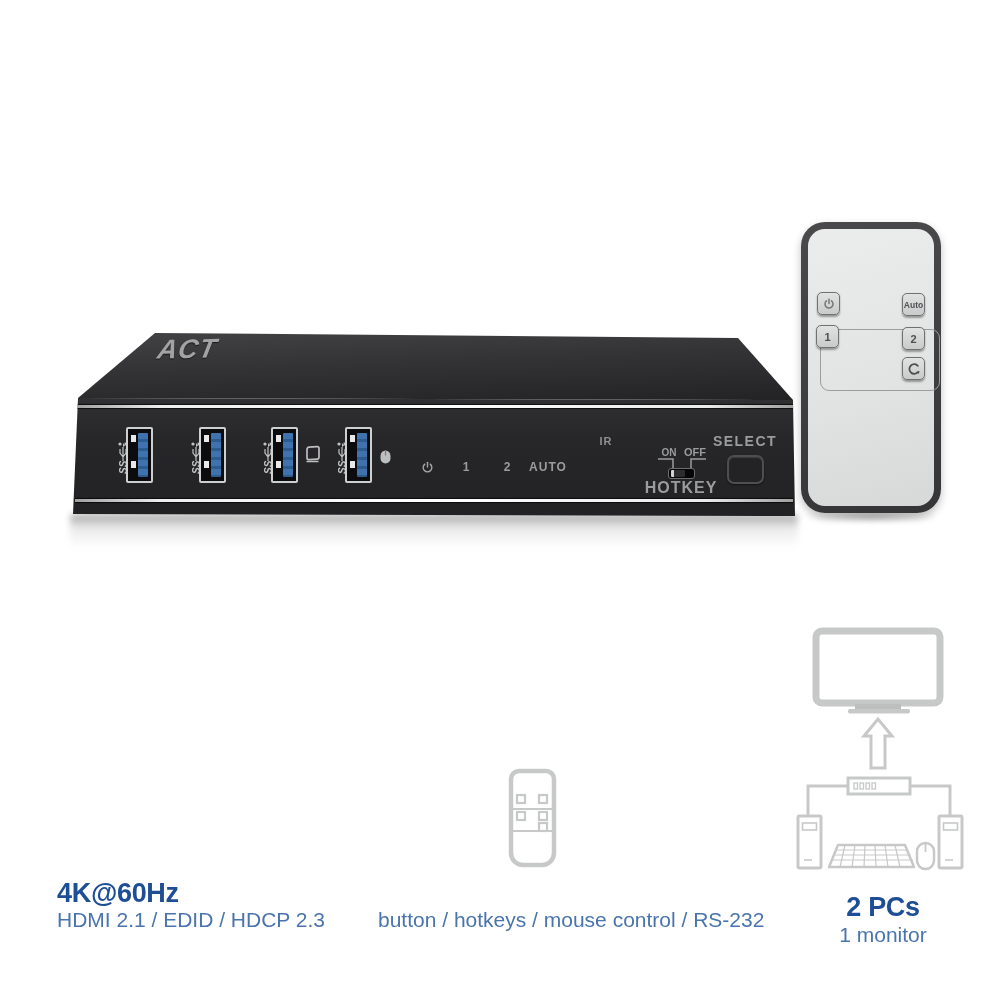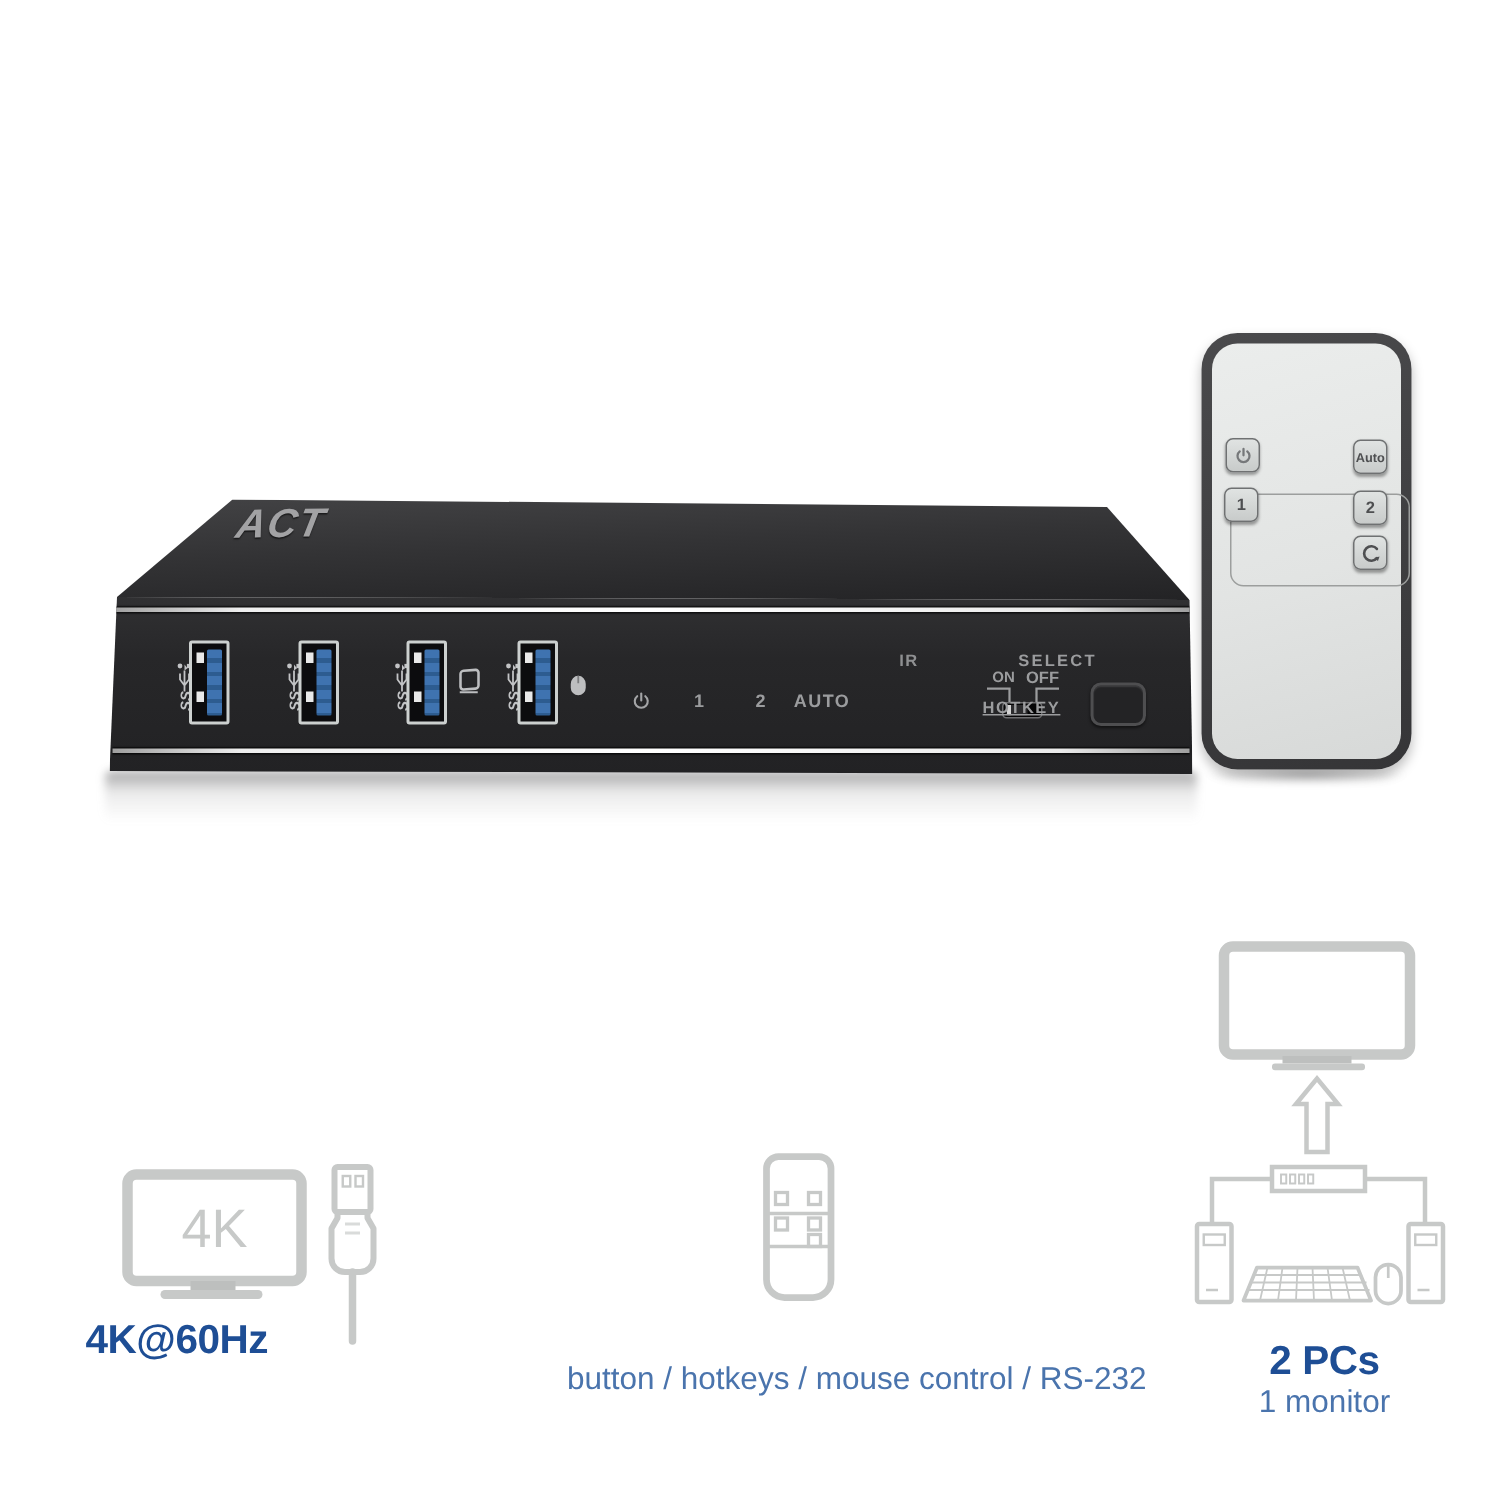--- a/index.html
+++ b/index.html
@@ -218,23 +218,23 @@
     <span class="panel-label" style="left:596px;top:55px;font-size:10px;">ON</span>
     <span class="panel-label" style="left:622px;top:55px;font-size:11px;">OFF</span>
     <div class="hotkey-bracket">
       <svg width="52" height="13" viewBox="0 0 52 13">
         <path d="M2,2 H17 V12 M50,2 H35 V12" stroke="#9b9c9e" stroke-width="1.5" fill="none"></path>
       </svg>
     </div>
     <div class="slide-switch">
       <div class="slide-knob"></div>
     </div>
-    <span class="panel-label" style="left:608px;top:75px;font-size:11px;letter-spacing:1px;text-decoration:underline;">HOTKEY</span>
-
-    <span class="panel-label" style="left:632px;top:44px;font-size:11px;letter-spacing:1.5px;">SELECT</span>
+    <span class="panel-label" style="left:608px;top:91px;font-size:16px;letter-spacing:1px;">HOTKEY</span>
+
+    <span class="panel-label" style="left:672px;top:44px;font-size:14px;letter-spacing:1.5px;">SELECT</span>
     <div class="select-button"></div>
   </div>
 
   <div class="remote-shadow"></div>
   <div class="remote">
     <div class="remote-face">
       <div class="remote-btn" style="left:9px;top:63px;">
         <svg width="12" height="12" viewBox="0 0 24 24">
           <path d="M12 2.5 v8.5" stroke="#76787a" stroke-width="3" stroke-linecap="round" fill="none"></path>
           <path d="M7 5.8 a8 8 0 1 0 10 0" stroke="#76787a" stroke-width="3" stroke-linecap="round" fill="none"></path>
@@ -247,39 +247,22 @@
       <div class="remote-btn" style="left:94px;top:98px;font-size:11px;">2</div>
       <div class="remote-btn" style="left:94px;top:128px;">
         <svg width="14" height="14" viewBox="0 0 16 16">
           <path d="M12.5,11.5 A5.5 5.5 0 1 1 12.5,4.5" stroke="#4e4f51" stroke-width="2" fill="none" stroke-linecap="round"></path>
           <path d="M10.5,11.5 l4,-1.2 -1.2,3.4 z" fill="#4e4f51"></path>
         </svg>
       </div>
     </div>
   </div>
 
-  <div class="small-icon" style="left:78px;top:774px;">
-    <svg width="178" height="130" viewBox="0 0 178 130">
-      <g>
-        <rect x="7" y="9" width="116" height="71" rx="6" stroke="#c7c9c8" stroke-width="7" fill="none"></rect>
-        <text x="65" y="57" font-size="36" fill="#c7c9c8" text-anchor="middle">4K</text>
-        <rect x="49" y="80" width="30" height="6" fill="#bdbfbe"></rect>
-        <rect x="29" y="86" width="68" height="6" rx="3" fill="#c7c9c8"></rect>
-      </g>
-      <g>
-        <rect x="145" y="4" width="24" height="30" rx="2" stroke="#c7c9c8" stroke-width="4" fill="none"></rect>
-        <rect x="150.5" y="10" width="5" height="7" stroke="#c7c9c8" stroke-width="1.6" fill="none"></rect>
-        <rect x="159" y="10" width="5" height="7" stroke="#c7c9c8" stroke-width="1.6" fill="none"></rect>
-        <path d="M147,34 v4 l-4,7 v20 a9,9 0 0 0 9,9 h10 a9,9 0 0 0 9,-9 v-20 l-4,-7 v-4" stroke="#c7c9c8" stroke-width="4" fill="none" stroke-linejoin="round"></path>
-        <path d="M152,42 h10 M152,48 h10" stroke="#d9dbda" stroke-width="2"></path>
-        <path d="M157,74 v46" stroke="#c7c9c8" stroke-width="5" stroke-linecap="round"></path>
-      </g>
-    </svg>
-  </div>
   <h3 class="feature-title" style="left:57px;top:878px;">4K@60Hz</h3>
+  <p class="feature-sub" style="left:57px;top:908px;">HDMI 2.1 / EDID / HDCP 2.3</p>
 
   <div class="small-icon" style="left:505px;top:768px;">
     <svg width="55" height="100" viewBox="0 0 55 100">
       <path d="M14,3 h27 a8,8 0 0 1 8,8 v74 a12,12 0 0 1 -12,12 h-19 a12,12 0 0 1 -12,-12 v-74 a8,8 0 0 1 8,-8 z" stroke="#c7c9c8" stroke-width="4.5" fill="none"></path>
       <path d="M6,41 h43 M6,63 h43" stroke="#c7c9c8" stroke-width="2.2"></path>
       <rect x="12" y="27" width="8" height="8" stroke="#c7c9c8" stroke-width="2.2" fill="none"></rect>
       <rect x="34" y="27" width="8" height="8" stroke="#c7c9c8" stroke-width="2.2" fill="none"></rect>
       <rect x="12" y="44" width="8" height="8" stroke="#c7c9c8" stroke-width="2.2" fill="none"></rect>
       <rect x="34" y="44" width="8" height="8" stroke="#c7c9c8" stroke-width="2.2" fill="none"></rect>
       <rect x="34" y="55" width="8" height="8" stroke="#c7c9c8" stroke-width="2.2" fill="none"></rect>

